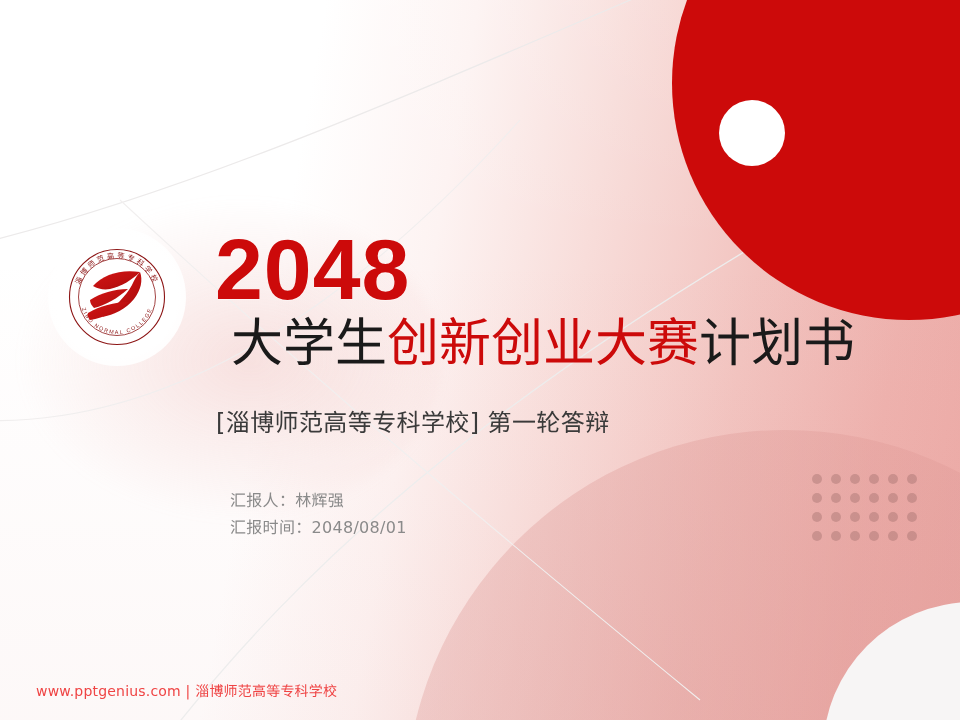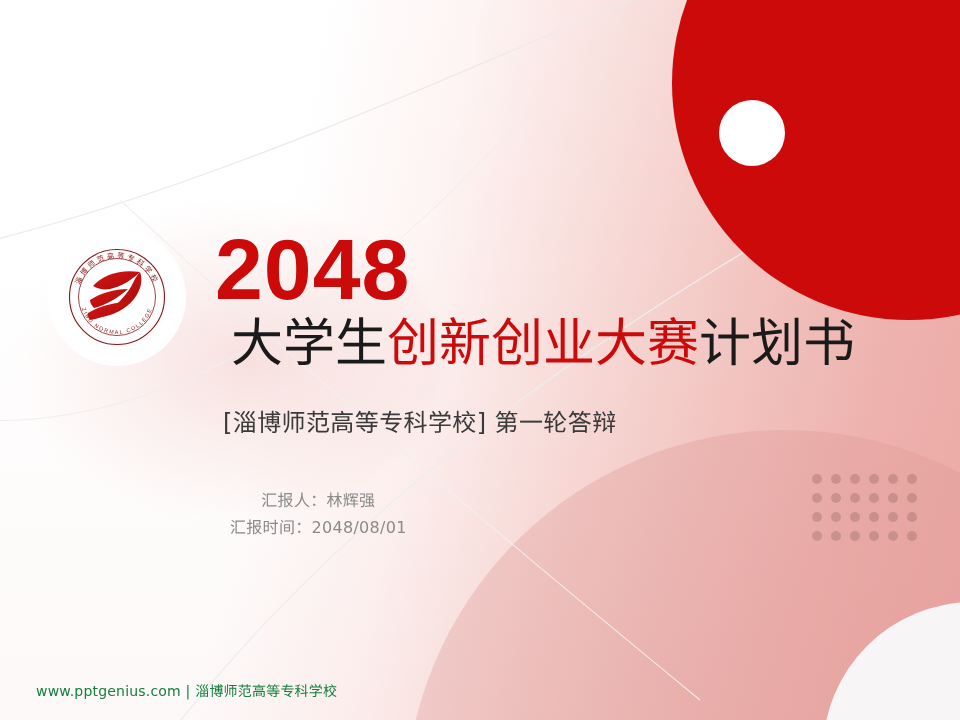--- a/index.html
+++ b/index.html
@@ -146,21 +146,20 @@
   }
   .emblem svg { position: absolute; left: 0; top: 0; }
 
   
   .content {
     position: absolute;
     left: 215px;
     top: 0;
     width: 720px;
     height: 720px;
-    text-align: center;
   }
 
   .year {
     position: absolute;
     top: 226px;
     left: 0;
     font-size: 86px;
     line-height: 86px;
     font-weight: 700;
     letter-spacing: 1px;
@@ -186,21 +185,20 @@
   .subtitle {
     position: absolute;
     top: 407px;
     left: 1px;
     font-size: 24px;
     line-height: 32px;
     color: #3a3a3a;
     letter-spacing: 0.4px;
     white-space: nowrap;
     font-family: "DejaVu Sans", "Liberation Sans", sans-serif;
-    margin-left: 7px;
   }
 
   .meta {
     position: absolute;
     top: 487px;
     left: 15px;
     font-size: 16px;
     line-height: 27px;
     color: #8a8a8a;
     letter-spacing: 0.3px;
@@ -208,21 +206,21 @@
   }
   .meta div { white-space: nowrap; }
 
   
   .footer {
     position: absolute;
     left: 36px;
     top: 681px;
     font-size: 14px;
     line-height: 20px;
-    color: #15803d;
+    color: #ef4444;
     letter-spacing: 0.2px;
     white-space: nowrap;
     font-family: "DejaVu Sans", "Liberation Sans", sans-serif;
   }
 </style>
 </head>
 <body>
 
 <div class="slide">
 

